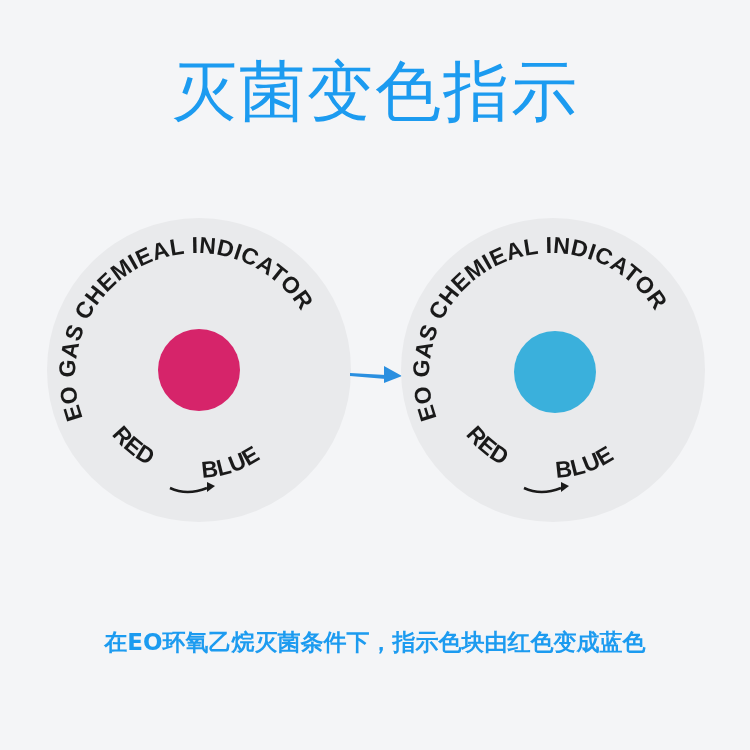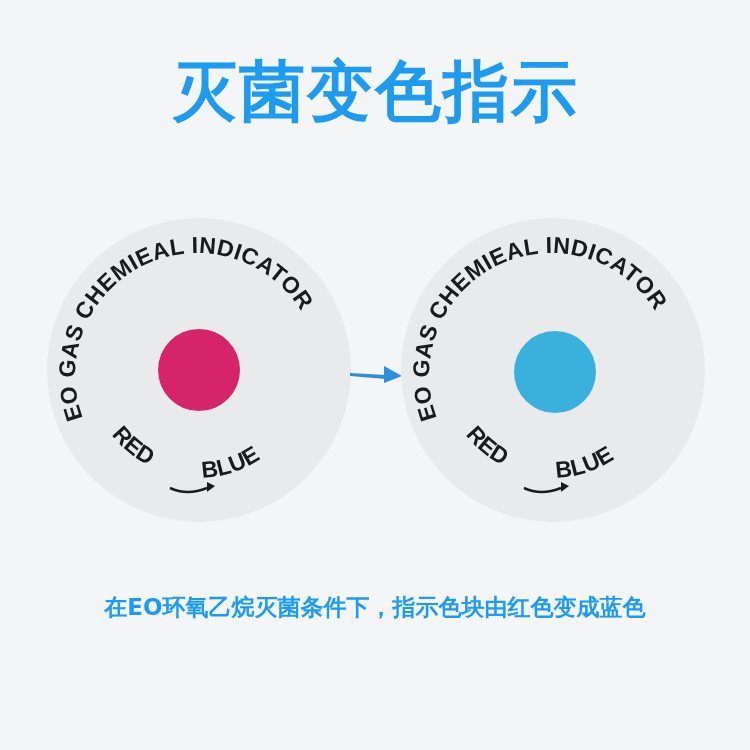--- a/index.html
+++ b/index.html
@@ -6,33 +6,33 @@
   body {
     width: 750px; height: 750px; overflow: hidden;
     background: #f4f5f7;
     position: relative;
     font-family: "DejaVu Sans", sans-serif;
   }
   .title {
     position: absolute; left: 0; top: 52px; width: 750px;
     text-align: center;
     font-size: 66px; line-height: 80px;
-    color: #1c9bf0; font-weight: bold;
+    color: #1c9bf0; font-weight: normal;
     letter-spacing: 2px;
   }
   .disc {
     position: absolute; width: 304px; height: 304px; border-radius: 50%;
     background: #e9eaec;
   }
   .disc svg { position: absolute; left: 0; top: 0; }
   #disc-left { left: 47px; top: 218px; }
   #disc-right { left: 401px; top: 218px; }
   .arrow { position: absolute; left: 348px; top: 364px; }
   .caption {
-    position: absolute; left: 0; top: 590px; width: 750px;
+    position: absolute; left: 0; top: 625px; width: 750px;
     text-align: center;
     font-size: 23px; font-weight: bold; color: #1c9bf0;
     line-height: 34px;
   }
 </style>
 </head>
 <body>
 
 <div class="title">灭菌变色指示</div>
 

